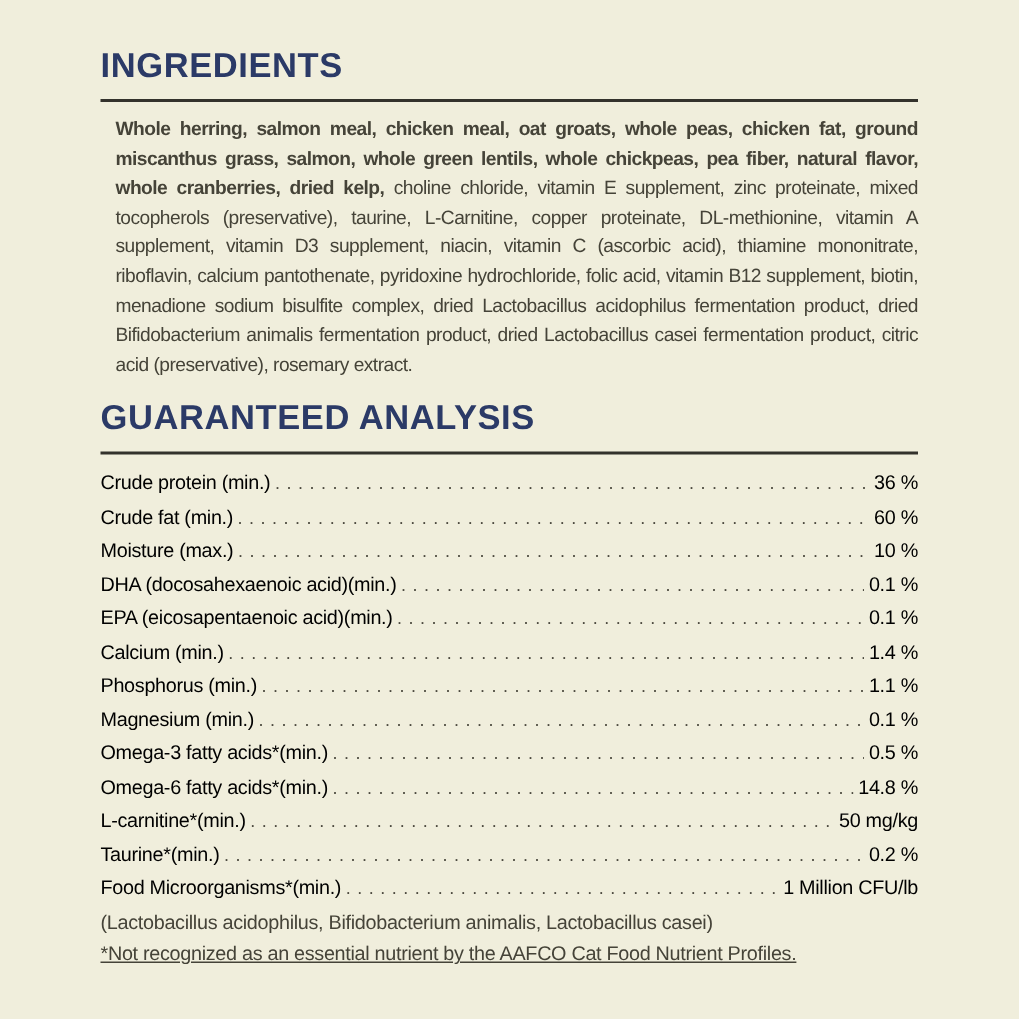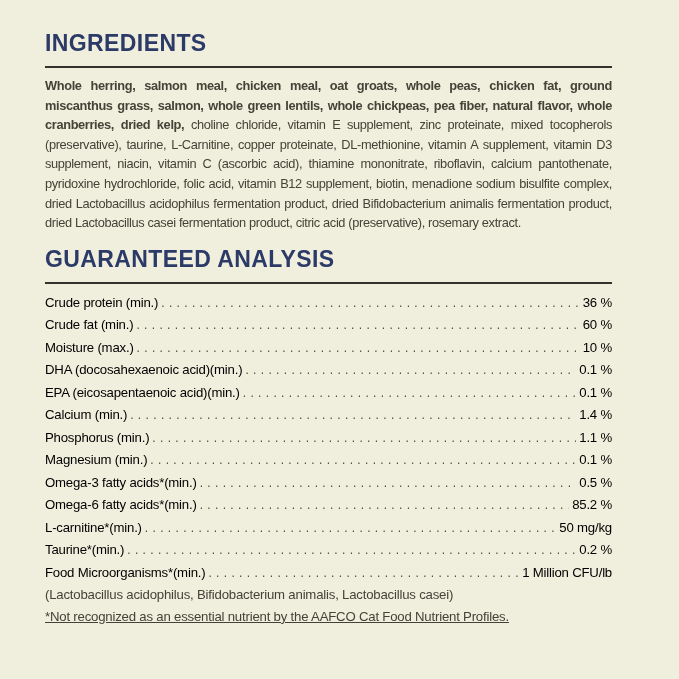--- a/index.html
+++ b/index.html
@@ -8,36 +8,36 @@
     width: 679px;
     height: 679px;
     background: #f0eedc;
     font-family: "Liberation Sans", sans-serif;
     color: #454338;
     overflow: hidden;
   }
   .page {
     width: 679px;
     height: 672px;
-    padding: 30px 67px 0 45px;
+    padding: 30px 67px 0 67px;
   }
   .section-title {
     margin: 0 0 9px 0;
     font-size: 23px;
     font-weight: bold;
     letter-spacing: 0.4px;
     color: #2b3a67;
   }
   .rule {
     height: 2px;
     background: #33322c;
     margin: 0 0 8px 0;
   }
   .ingredients-text {
-    margin: 0 0 13px 0;
+    margin: 0 0 13px 10px;
     font-size: 12.8px;
     line-height: 19.6px;
     letter-spacing: -0.35px;
     text-align: justify;
     color: #454338;
   }
   .ingredients-text .bold-part { font-weight: bold; }
   .analysis-section { margin-top: 12px; }
   .ga-rows { margin-top: 2px; }
   .ga-row {
@@ -132,21 +132,21 @@
         <span class="ga-value">0.1 %</span>
       </div>
       <div class="ga-row">
         <span class="ga-label">Omega-3 fatty acids*(min.)</span>
         <span class="ga-leader"></span>
         <span class="ga-value">0.5 %</span>
       </div>
       <div class="ga-row">
         <span class="ga-label">Omega-6 fatty acids*(min.)</span>
         <span class="ga-leader"></span>
-        <span class="ga-value">85.2 %</span>
+        <span class="ga-value">14.8 %</span>
       </div>
       <div class="ga-row">
         <span class="ga-label">L-carnitine*(min.)</span>
         <span class="ga-leader"></span>
         <span class="ga-value">50 mg/kg</span>
       </div>
       <div class="ga-row">
         <span class="ga-label">Taurine*(min.)</span>
         <span class="ga-leader"></span>
         <span class="ga-value">0.2 %</span>

